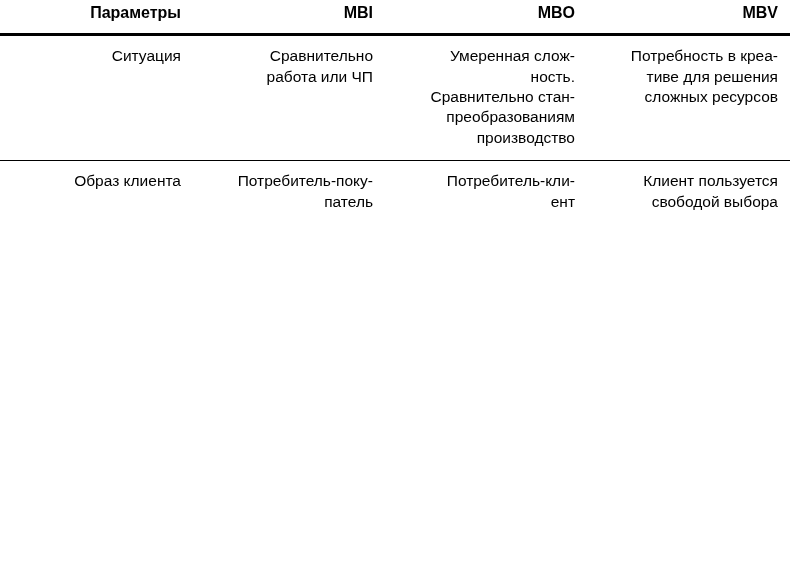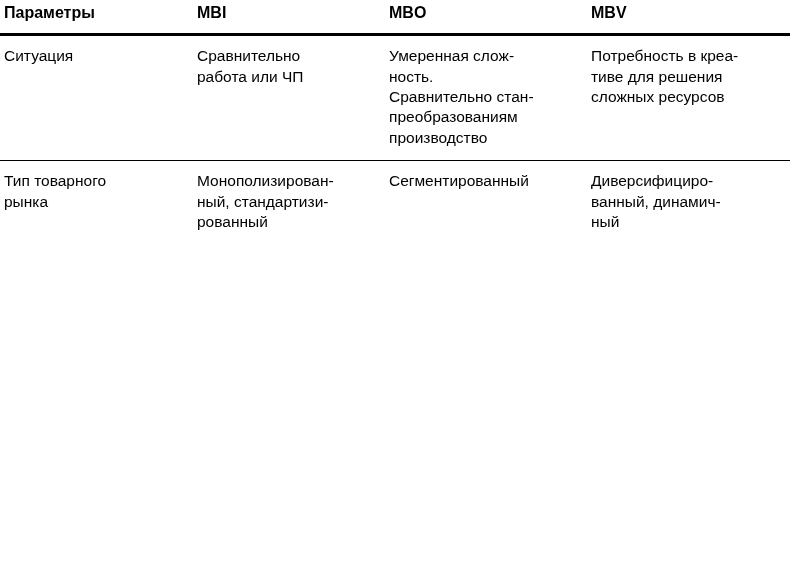--- a/index.html
+++ b/index.html
@@ -28,21 +28,21 @@
     line-height: 1.32;
   }
   table.matrix col.c0 { width: 193px; }
   table.matrix col.c1 { width: 192px; }
   table.matrix col.c2 { width: 202px; }
   table.matrix col.c3 { width: 203px; }
 
   table.matrix th,
   table.matrix td {
     vertical-align: top;
-    text-align: left;
+    text-align: right;
     padding: 7px 12px 12px 4px;
     border: 0;
   }
   table.matrix thead th {
     font-weight: bold;
     font-size: 16px;
     padding-top: 2px;
     padding-bottom: 10px;
     border-bottom: 3px solid #000000;
   }
@@ -96,32 +96,30 @@
 производство</span>
           </td>
         <td>
             <span class="cell-text">Потребность в креа-
 тиве для решения
 сложных ресурсов</span>
           </td>
       </tr>
       <tr>
         <td>
-            <span class="cell-text">Тип товарного
-рынка</span>
+            <span class="cell-text">Образ клиента</span>
           </td>
         <td>
-            <span class="cell-text">Монополизирован-
-ный, стандартизи-
-рованный</span>
+            <span class="cell-text">Потребитель-поку-
+патель</span>
           </td>
         <td>
-            <span class="cell-text">Сегментированный</span>
+            <span class="cell-text">Потребитель-кли-
+ент</span>
           </td>
         <td>
-            <span class="cell-text">Диверсифициро-
-ванный, динамич-
-ный</span>
+            <span class="cell-text">Клиент пользуется
+свободой выбора</span>
           </td>
       </tr>
     </tbody>
   </table>
 </div>
 
 </body></html>

